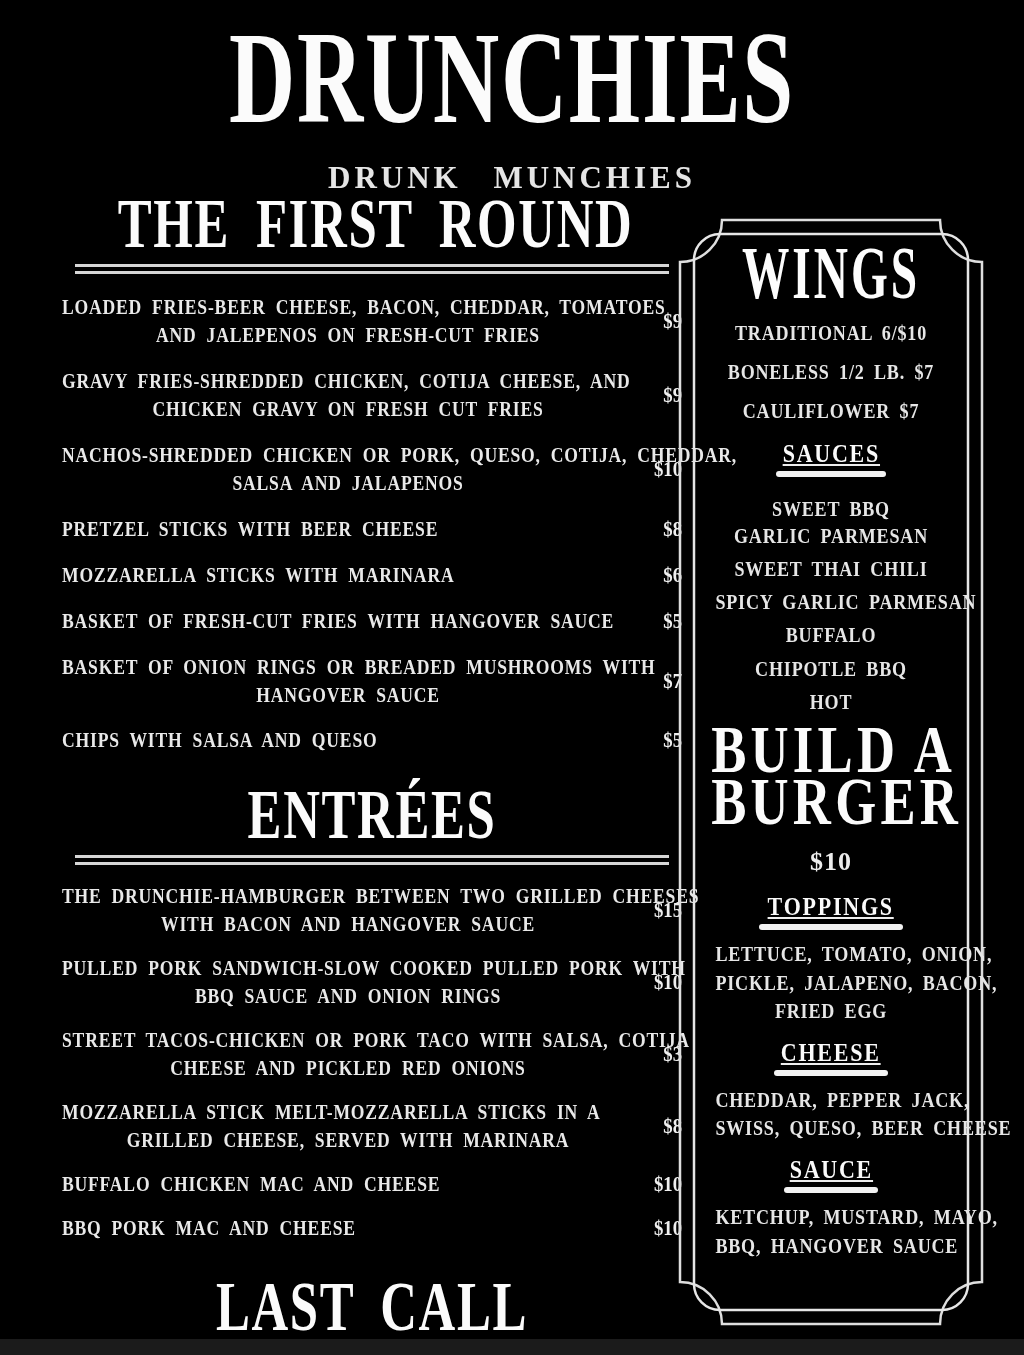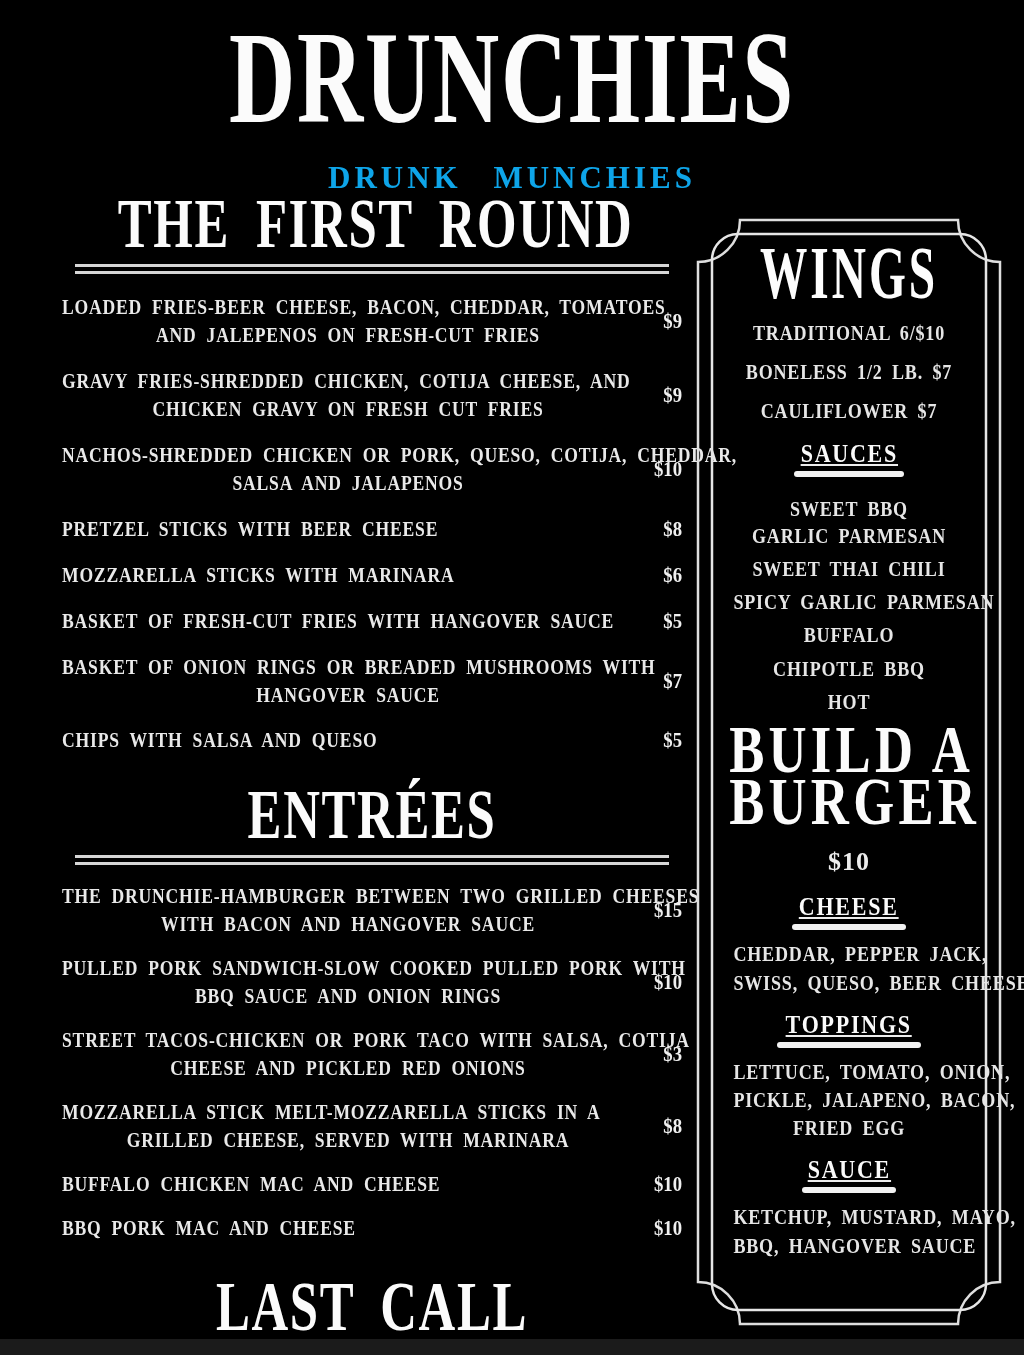--- a/index.html
+++ b/index.html
@@ -8,21 +8,21 @@
     background:#000;color:#ededed;
     font-family:"Liberation Serif", serif;font-weight:700;
   }
   
   .header{position:absolute;top:12px;left:0;width:1024px;text-align:center;}
   .title{
     font-size:108px;line-height:1;color:#fbfbfb;letter-spacing:2px;
     transform:scale(0.85,1.22);transform-origin:50% 60%;margin-top:14px;white-space:nowrap;
   }
   .subtitle{
-    font-size:31px;letter-spacing:4px;word-spacing:20px;color:#0ea5e9;
+    font-size:31px;letter-spacing:4px;word-spacing:20px;color:#e5e5e5;
     margin-top:26px;white-space:nowrap;
   }
   
   .left-col{position:absolute;left:62px;top:192px;width:620px;}
   .section-heading{
     text-align:center;font-size:62px;line-height:1;color:#fbfbfb;
     letter-spacing:2px;word-spacing:14px;white-space:nowrap;
     transform:scale(0.82,1.12);transform-origin:50% 50%;
   }
   .double-rule{
@@ -44,21 +44,21 @@
   .item-price{
     flex:0 0 48px;margin-left:auto;text-align:right;white-space:nowrap;
     transform:scaleX(0.85);transform-origin:100% 50%;color:#efefef;
   }
   .entrees-heading-wrap{margin-top:30px;}
   .last-call-wrap{margin-top:34px;}
   .last-call-row{display:flex;justify-content:space-between;font-size:24px;margin-top:14px;}
   .lc-item{white-space:nowrap;letter-spacing:1px;word-spacing:7px;transform:scaleX(0.8);transform-origin:0 50%;}
   .lc-price{white-space:nowrap;letter-spacing:1px;word-spacing:7px;transform:scaleX(0.8);transform-origin:100% 50%;}
   
-  .wings-panel{position:absolute;left:694px;top:216px;width:310px;height:1112px;}
+  .wings-panel{position:absolute;left:676px;top:216px;width:310px;height:1112px;}
   .frame-svg{position:absolute;left:0;top:0;}
   .panel-content{position:absolute;left:14px;top:14px;width:282px;text-align:center;}
   .wings-heading{
     font-size:64px;line-height:1;color:#fdfdfd;letter-spacing:4px;white-space:nowrap;
     transform:scale(0.74,1.15);transform-origin:50% 55%;margin-top:12px;
   }
   .line{
     display:block;white-space:nowrap;font-size:22px;line-height:1.1;
     letter-spacing:1px;word-spacing:5px;color:#e6e6e6;
     transform:scaleX(0.82);transform-origin:50% 50%;
@@ -244,41 +244,41 @@
 
     <div class="burger-heading">
       <div class="burger-line">BUILD A</div>
       <div class="burger-line burger-line2">BURGER</div>
     </div>
     <div class="burger-price">$10</div>
 
     <div id="burger-sections">
         <div class="burger-section">
     <div class="label-wrap">
-      <div class="panel-label">CHEESE</div>
-      <div class="label-bar"></div>
-    </div>
-    <div class="section-lines">
-            <span class="line">CHEDDAR, PEPPER JACK,</span>
-            <span class="line">SWISS, QUESO, BEER CHEESE</span>
-          </div>
-  </div>
-        <div class="burger-section">
-    <div class="label-wrap">
       <div class="panel-label">TOPPINGS</div>
       <div class="label-bar"></div>
     </div>
     <div class="section-lines">
             <span class="line">LETTUCE, TOMATO, ONION,</span>
             <span class="line">PICKLE, JALAPENO, BACON,</span>
             <span class="line">FRIED EGG</span>
           </div>
   </div>
         <div class="burger-section">
     <div class="label-wrap">
+      <div class="panel-label">CHEESE</div>
+      <div class="label-bar"></div>
+    </div>
+    <div class="section-lines">
+            <span class="line">CHEDDAR, PEPPER JACK,</span>
+            <span class="line">SWISS, QUESO, BEER CHEESE</span>
+          </div>
+  </div>
+        <div class="burger-section">
+    <div class="label-wrap">
       <div class="panel-label">SAUCE</div>
       <div class="label-bar"></div>
     </div>
     <div class="section-lines">
             <span class="line">KETCHUP, MUSTARD, MAYO,</span>
             <span class="line">BBQ, HANGOVER SAUCE</span>
           </div>
   </div>
       </div>
   </div>

